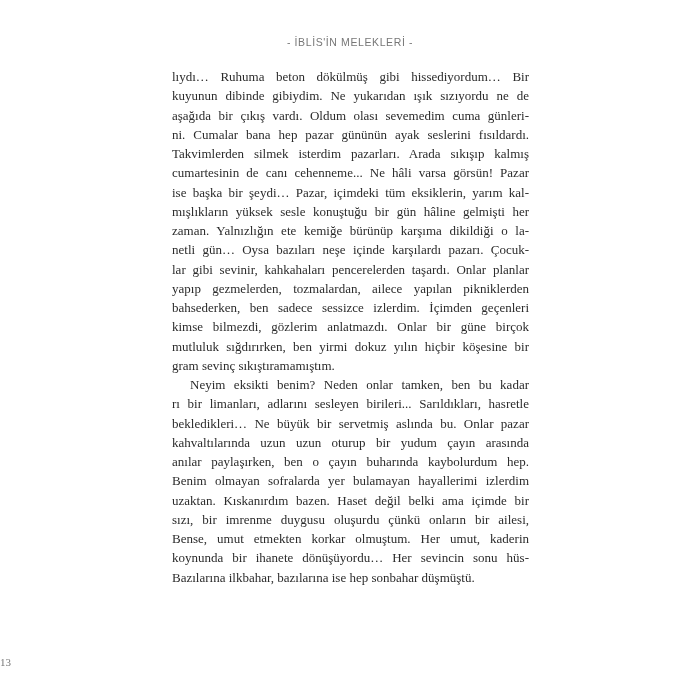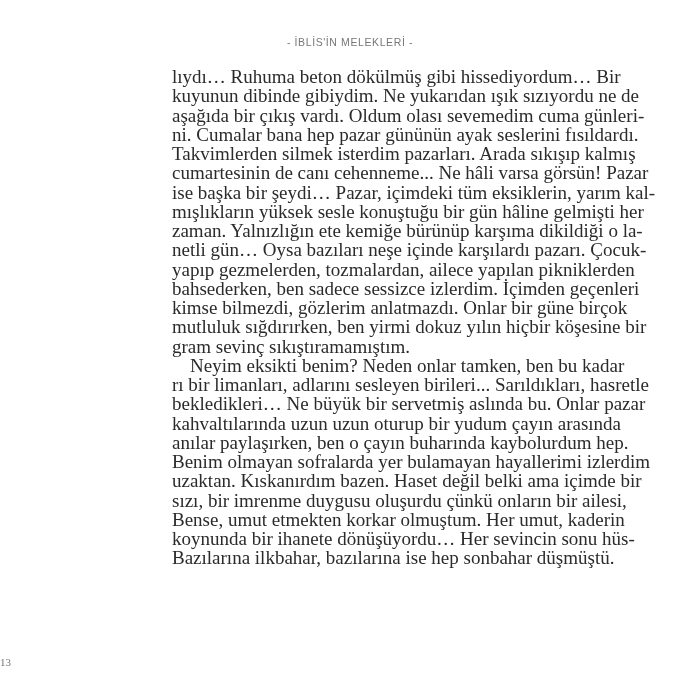--- a/index.html
+++ b/index.html
@@ -29,21 +29,21 @@
       font-size: 10.5px;
       letter-spacing: 0.6px;
       color: #777777;
     }
     .body-text {
       position: absolute;
       left: 172px;
       top: 67px;
       width: 357px;
       font-family: "Liberation Serif", serif;
-      font-size: 19px;
+      font-size: 13px;
       line-height: 19.25px;
       color: #2b2b2b;
     }
     .line {
       display: block;
       white-space: nowrap;
       text-align: justify;
       text-align-last: justify;
       height: 19.25px;
     }
@@ -75,20 +75,21 @@
         <span class="line">lıydı… Ruhuma beton dökülmüş gibi hissediyordum… Bir</span>
         <span class="line">kuyunun dibinde gibiydim. Ne yukarıdan ışık sızıyordu ne de</span>
         <span class="line">aşağıda bir çıkış vardı. Oldum olası sevemedim cuma günleri-</span>
         <span class="line">ni. Cumalar bana hep pazar gününün ayak seslerini fısıldardı.</span>
         <span class="line">Takvimlerden silmek isterdim pazarları. Arada sıkışıp kalmış</span>
         <span class="line">cumartesinin de canı cehenneme... Ne hâli varsa görsün! Pazar</span>
         <span class="line">ise başka bir şeydi… Pazar, içimdeki tüm eksiklerin, yarım kal-</span>
         <span class="line">mışlıkların yüksek sesle konuştuğu bir gün hâline gelmişti her</span>
         <span class="line">zaman. Yalnızlığın ete kemiğe bürünüp karşıma dikildiği o la-</span>
         <span class="line">netli gün… Oysa bazıları neşe içinde karşılardı pazarı. Çocuk-</span>
+        <span class="line">lar gibi sevinir, kahkahaları pencerelerden taşardı. Onlar planlar</span>
         <span class="line">yapıp gezmelerden, tozmalardan, ailece yapılan pikniklerden</span>
         <span class="line">bahsederken, ben sadece sessizce izlerdim. İçimden geçenleri</span>
         <span class="line">kimse bilmezdi, gözlerim anlatmazdı. Onlar bir güne birçok</span>
         <span class="line">mutluluk sığdırırken, ben yirmi dokuz yılın hiçbir köşesine bir</span>
         <span class="line last">gram sevinç sıkıştıramamıştım.</span>
       </div>
       <div>
         <span class="line indent">Neyim eksikti benim? Neden onlar tamken, ben bu kadar</span>
         <span class="line">rı bir limanları, adlarını sesleyen birileri... Sarıldıkları, hasretle</span>
         <span class="line">bekledikleri… Ne büyük bir servetmiş aslında bu. Onlar pazar</span>

